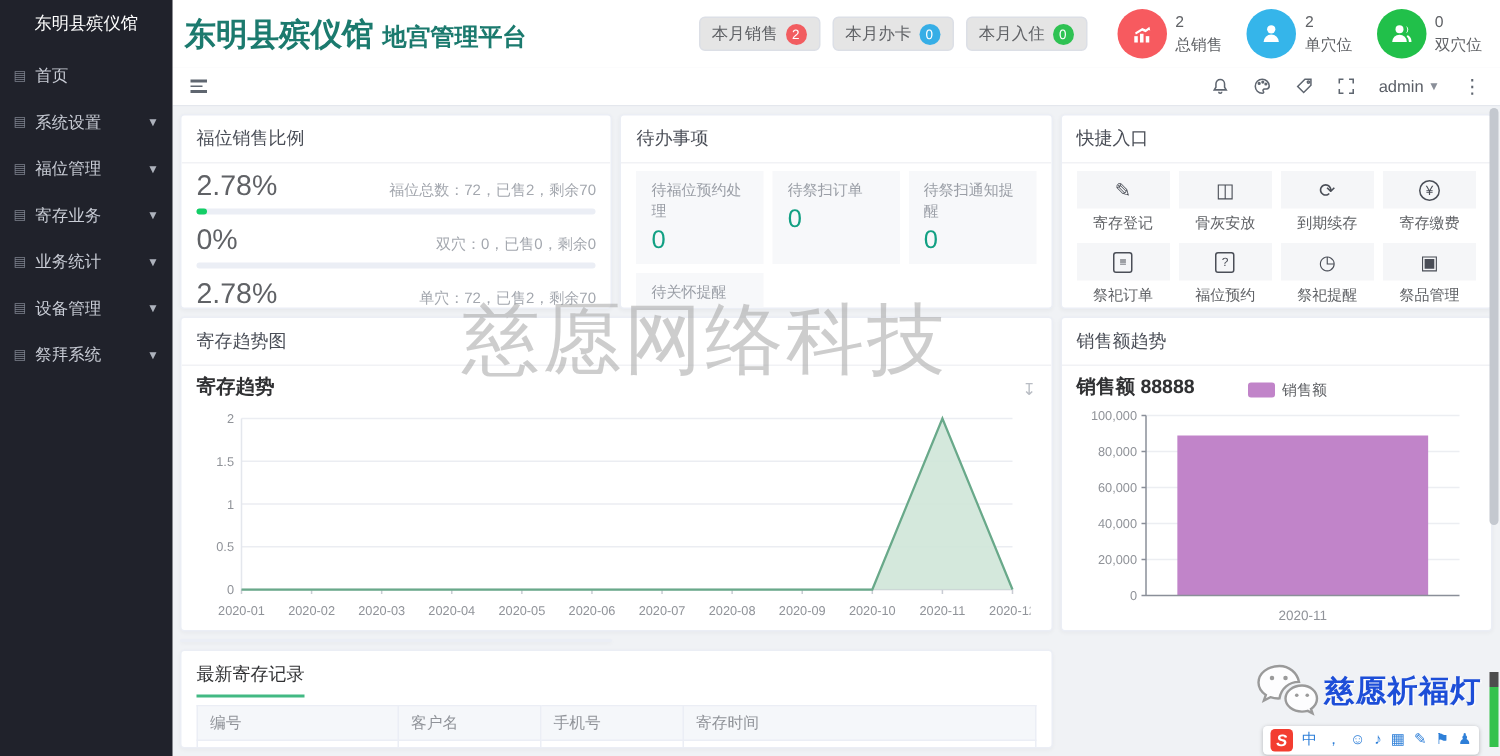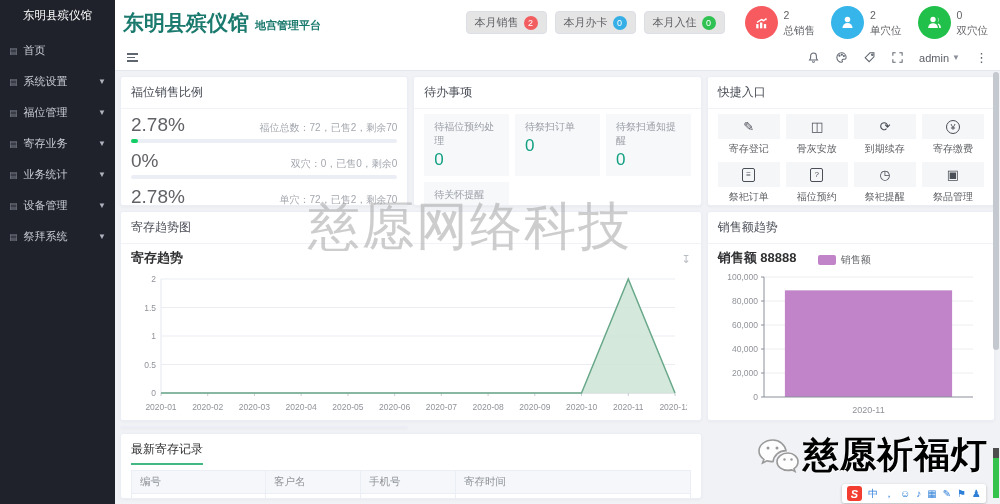--- a/index.html
+++ b/index.html
@@ -11,21 +11,21 @@
   .sidebar { width:115px; flex-shrink:0; background:#20222b; color:#c9cdd6; z-index:5; }
   .sb-title { color:#fff; font-size:11.5px; text-align:center; padding:8px 4px 12px; }
   .sb-item { display:flex; align-items:center; gap:6px; padding:8px 9px; font-size:11px; cursor:pointer; }
   .sb-ico { color:#7d828e; font-size:9px; }
   .sb-caret { margin-left:auto; font-size:8px; color:#aeb3bd; }
 
   
   .main { flex:1; min-width:0; display:flex; flex-direction:column; }
   .header1 { background:#fff; height:45px; display:flex; align-items:center; padding:0 12px 0 8px; flex-shrink:0; }
   .logo-title { font-family:"DejaVu Serif","Liberation Serif",serif; font-weight:bold; color:#1b7a6e; font-size:21px; }
-  .logo-sub   { font-family:"DejaVu Serif","Liberation Serif",serif; font-weight:bold; color:#1b7a6e; font-size:11px; margin:6px 0 0 6px; }
+  .logo-sub   { font-family:"DejaVu Serif","Liberation Serif",serif; font-weight:bold; color:#1b7a6e; font-size:16px; margin:6px 0 0 6px; }
   .pills { margin-left:auto; display:flex; gap:8px; }
   .pill { display:flex; align-items:center; gap:5px; border:1px solid #dcdfe6; border-radius:4px;
           padding:3px 8px; font-size:11px; color:#606266; background:#e5e5e5; cursor:pointer; }
   .badge { width:14px; height:14px; border-radius:50%; color:#fff; font-size:9px;
            display:flex; align-items:center; justify-content:center; }
   .badge.red{background:#f25d60}.badge.blue{background:#36aee6}.badge.green{background:#2fc253}
   .stats { display:flex; gap:16px; margin-left:20px; }
   .stat { display:flex; align-items:center; gap:6px; }
   .stat-circle { width:33px; height:33px; border-radius:50%; display:flex; align-items:center; justify-content:center; flex-shrink:0;}
   .stat-circle.red{background:#f75a5f}.stat-circle.blue{background:#35b5ea}.stat-circle.green{background:#21c04a}
@@ -75,38 +75,38 @@
            font-size:13px; color:#4a4e57; }
   .q-label { font-size:10px; color:#606266; margin-top:3px; }
   .circ { display:inline-flex; width:14px; height:14px; border:1px solid #4a4e57; border-radius:50%;
           align-items:center; justify-content:center; font-size:9px; }
   .boxi { display:inline-flex; width:13px; height:14px; border:1px solid #4a4e57; border-radius:2px;
           align-items:center; justify-content:center; font-size:8px; }
 
   
   .chart-title { font-weight:bold; font-size:13px; color:#303133; padding:5px 10px 0; }
   .dl-ico { position:absolute; right:10px; top:8px; font-size:11px; color:#b9bdc4; cursor:pointer; }
-  .legend { position:absolute; left:110px; top:9px; display:flex; align-items:center; gap:5px; }
+  .legend { position:absolute; left:124px; top:9px; display:flex; align-items:center; gap:5px; }
   .legend-swatch { width:18px; height:10px; border-radius:2px; background:#c184c9; }
   .legend-label { font-size:10px; color:#606266; }
   svg text { font-family:"Liberation Sans","DejaVu Sans",sans-serif; }
 
   
   .tab-title { padding:7px 10px 0; font-size:12px; color:#303133; flex-shrink:0; }
   .tab-title span { display:inline-block; padding-bottom:5px; border-bottom:2px solid #42b983; cursor:pointer; }
   table { width:calc(100% - 20px); margin:5px 10px 0; border-collapse:collapse; font-size:10.5px; table-layout:fixed; }
   th { background:#f5f7fa; color:#909399; font-weight:normal; text-align:left; padding:4px 8px; border:1px solid #ebeef5; }
   td { color:#606266; padding:5px 8px; border:1px solid #ebeef5; white-space:nowrap; overflow:hidden; }
 
   
   .wm-center { position:absolute; left:308px; top:192px; font-size:52px; font-weight:normal;
                color:rgba(168,168,168,.58); letter-spacing:2px; white-space:nowrap; z-index:20; pointer-events:none; }
   .wm-corner { position:absolute; right:12px; bottom:24px; display:flex; align-items:center; gap:2px;
                z-index:30; pointer-events:none; }
-  .wm-corner-text { font-size:36px; font-weight:bold; color:#000000; letter-spacing:1px; text-shadow:1px 1px 0 rgba(255,255,255,.8); }
+  .wm-corner-text { font-size:20px; font-weight:bold; color:#1d4ed8; letter-spacing:1px; text-shadow:1px 1px 0 rgba(255,255,255,.8); }
   .ime { position:absolute; right:14px; bottom:1px; display:flex; align-items:center; gap:6px; z-index:40;
          background:rgba(255,255,255,.95); border-radius:3px; padding:2px 5px; box-shadow:0 1px 3px rgba(0,0,0,.25); }
   .ime-logo { width:15px; height:15px; background:#f33d30; color:#fff; border-radius:3px; font-weight:bold;
               font-style:italic; font-size:11px; display:flex; align-items:center; justify-content:center; cursor:pointer; }
   .ime-ico { color:#2e7fd8; font-size:10px; line-height:1; cursor:pointer; }
   .side-cap { position:absolute; right:1px; bottom:46px; width:6px; height:10px; background:#4d4d4d; z-index:41; }
   .side-handle { position:absolute; right:1px; bottom:6px; width:6px; height:40px; background:#35c24d; z-index:41; cursor:pointer; }
   .scroll-thumb { position:absolute; right:1px; top:72px; width:6px; height:278px; background:#c4c8cf; border-radius:3px; z-index:35; cursor:grab; }
 </style>
 </head>

